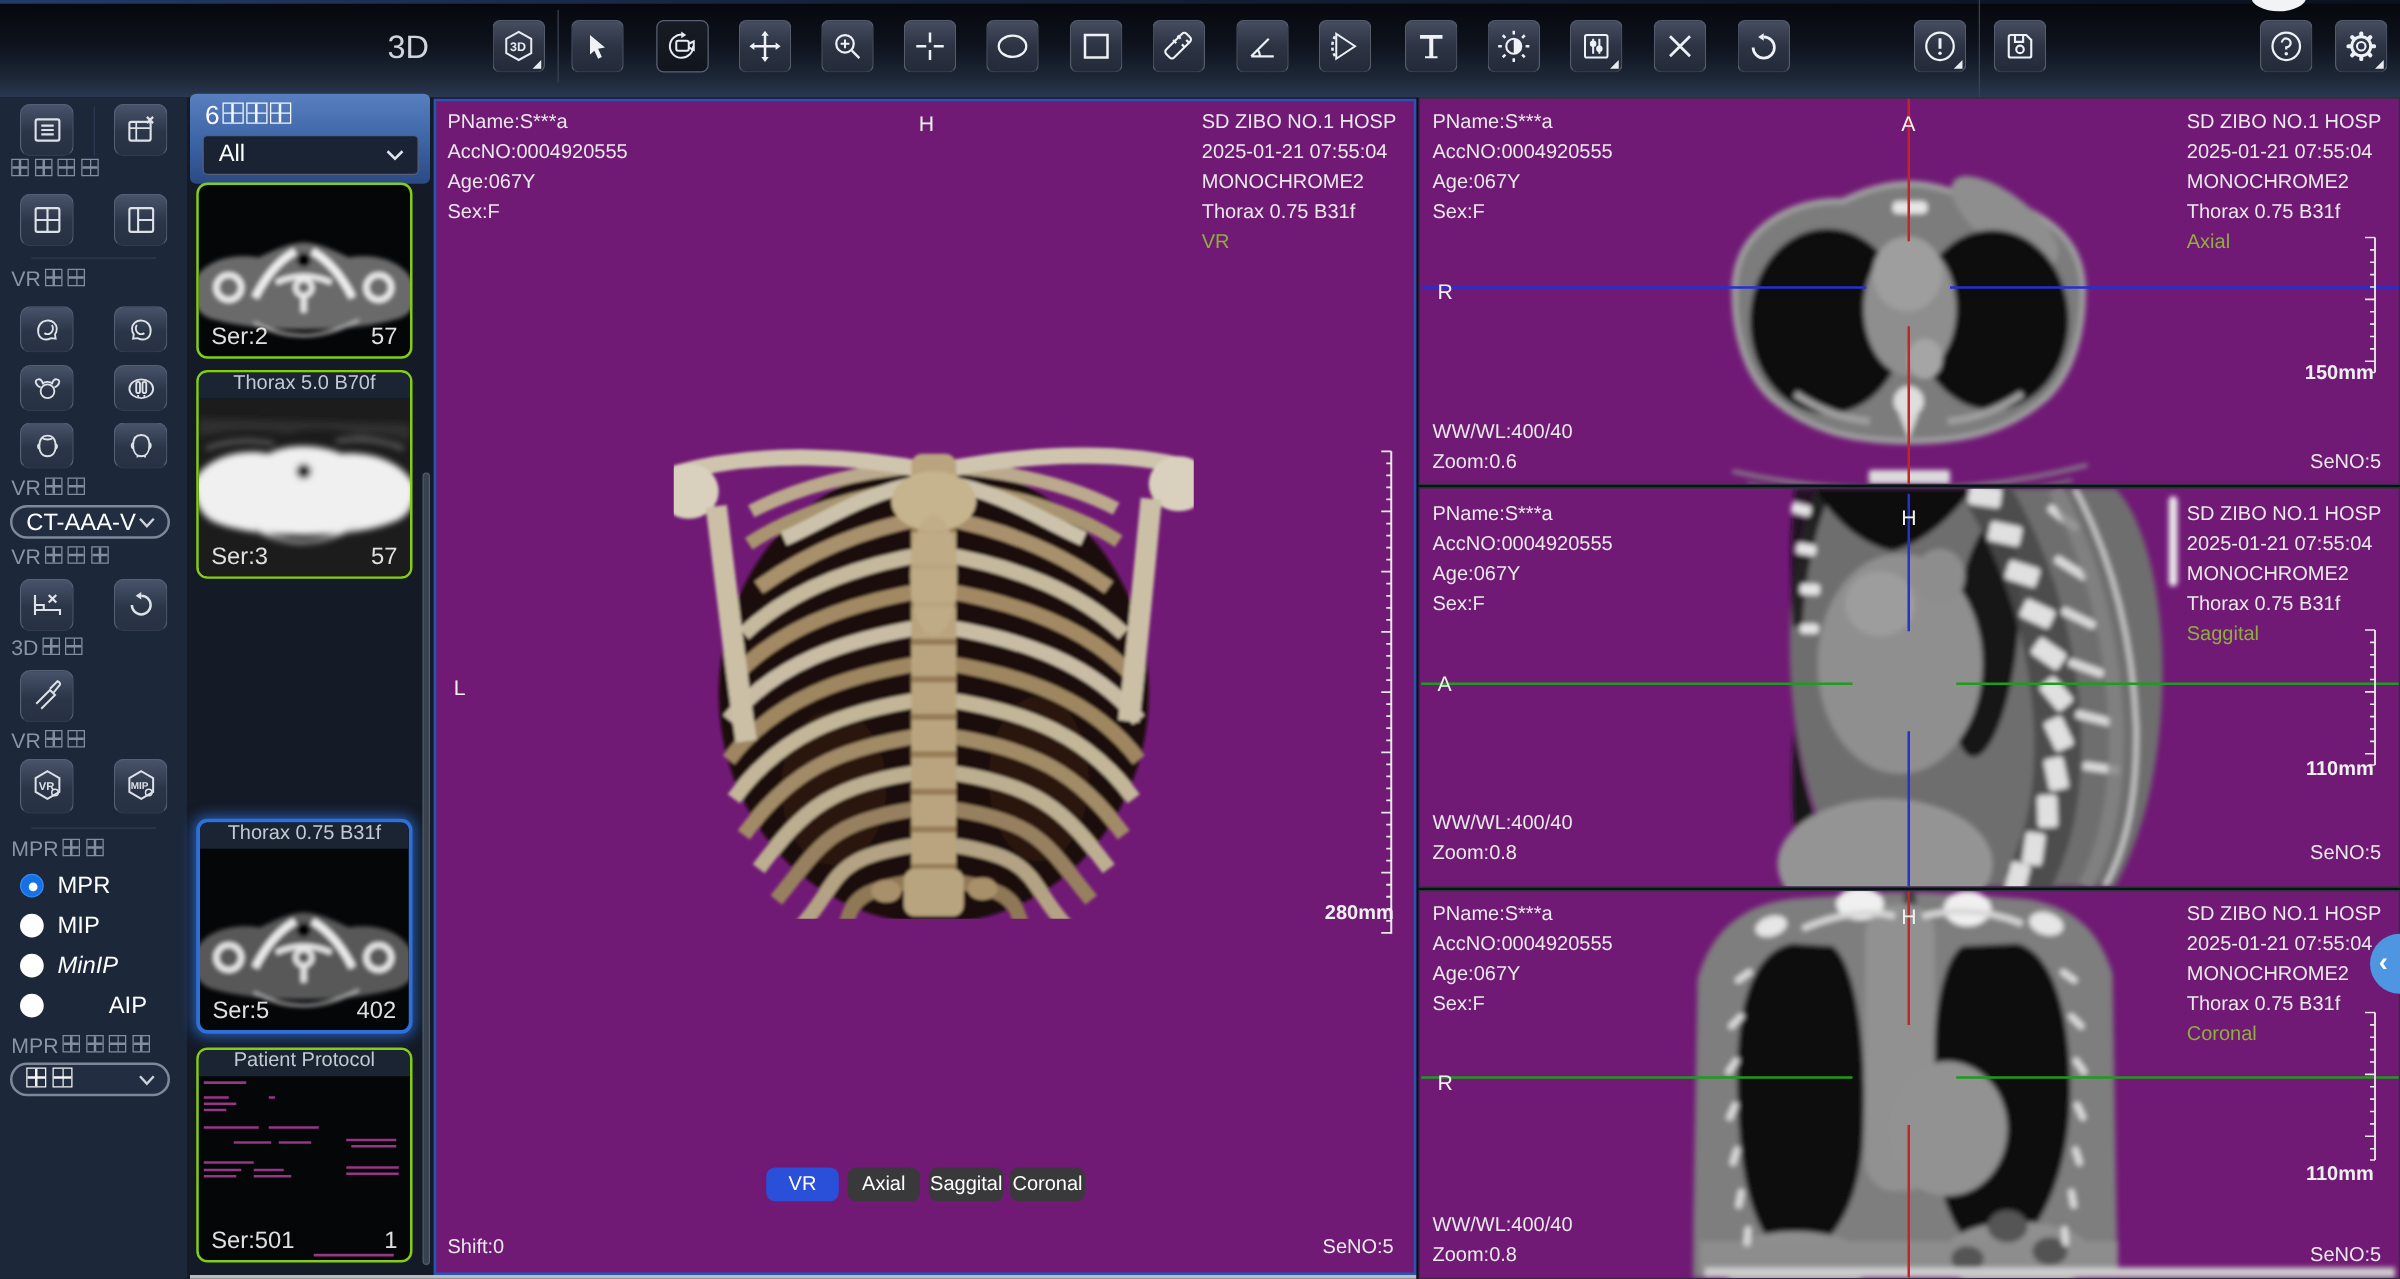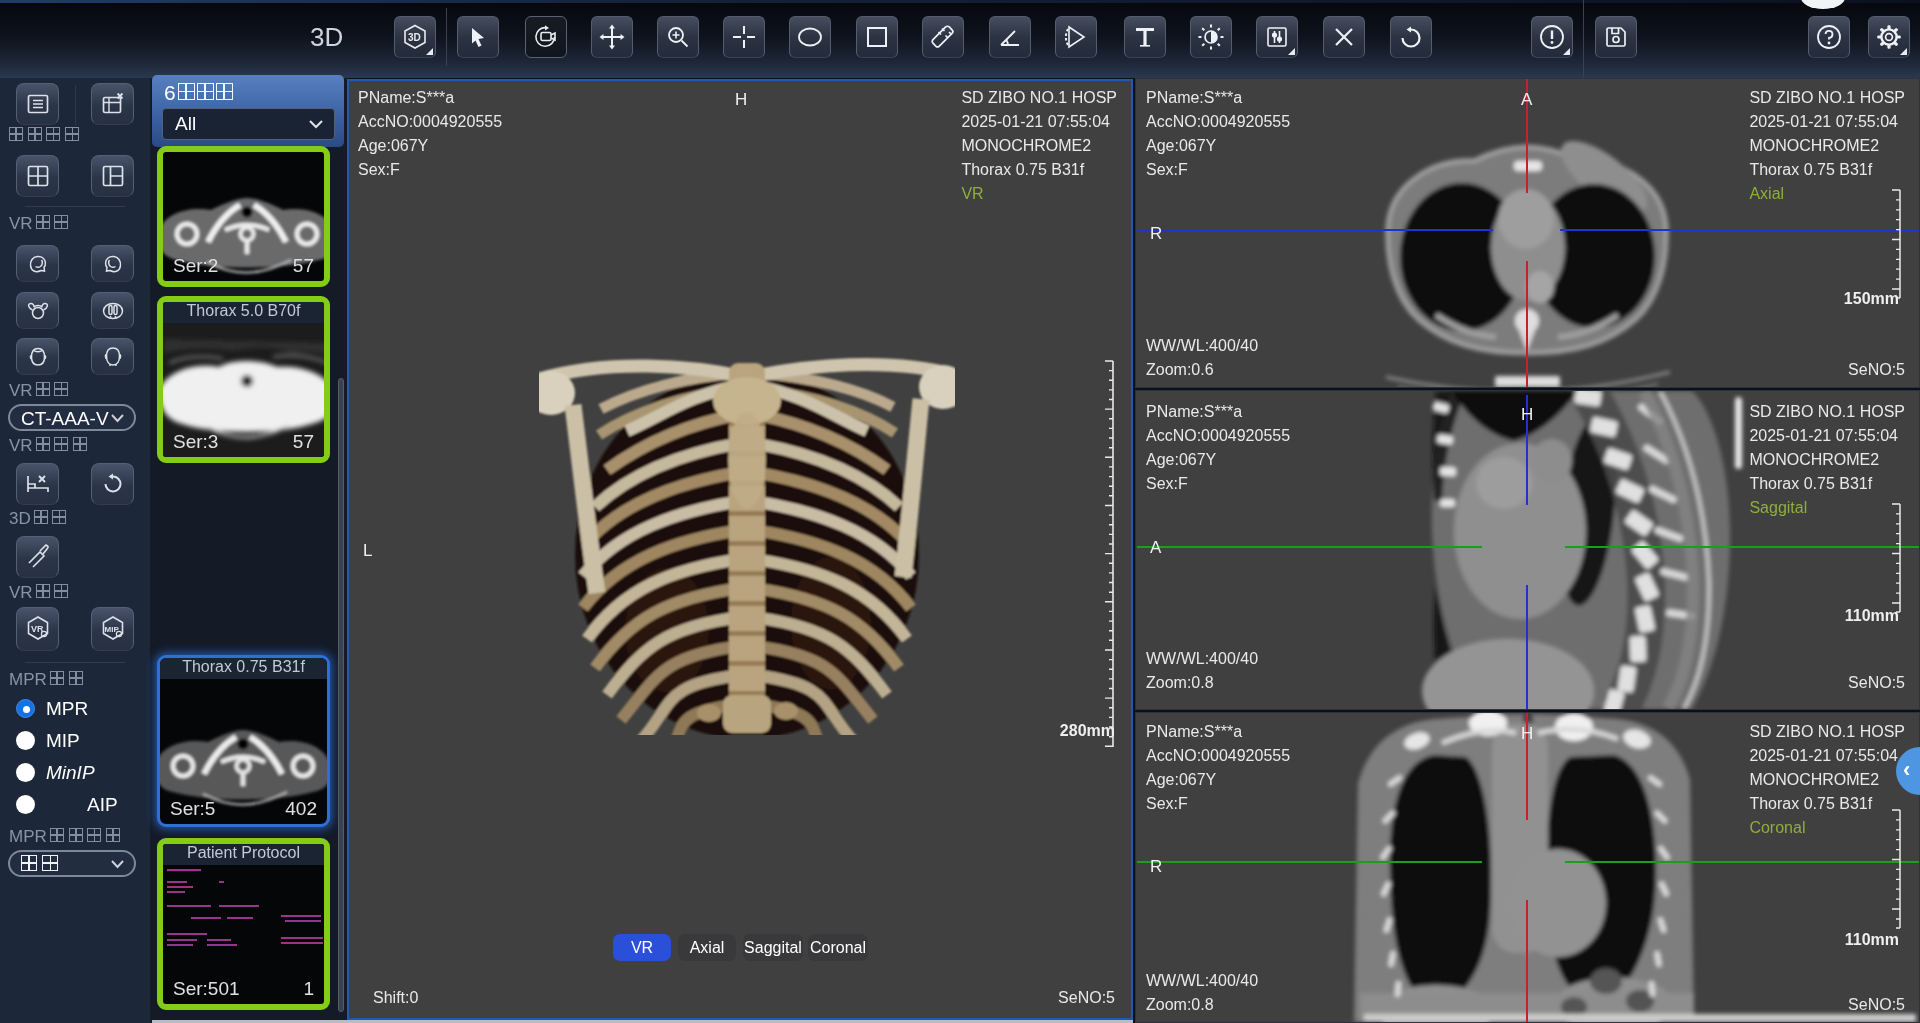--- a/index.html
+++ b/index.html
@@ -45,28 +45,28 @@
 .cjk::before { content:""; position:absolute; left:0; right:0; top:45%; height:1.6px; background:currentColor; }
 .cjk::after { content:""; position:absolute; top:0; bottom:0; left:45%; width:1.6px; background:currentColor; }
 
 #thumbs { position:absolute; left:150px; top:78px; width:198px; height:945px; background:#141b27; }
 #serhead { position:absolute; left:2px; top:-3px; width:192px; height:72px; border-radius:5px;
   background:linear-gradient(180deg,#587fc0 0%,#3c63a4 55%,#2b4a84 100%); }
 #serhead .t { position:absolute; left:12px; top:6px; color:#fff; font-size:21px; }
 #allsel { position:absolute; left:10px; top:33px; width:173px; height:32px; border-radius:4px;
   background:#1a2334; border:1px solid #556078; color:#fff; }
 #allsel .t { position:absolute; left:12px; top:4px; font-size:19px; color:#fff; }
-.tile { position:absolute; left:7px; width:173px; background:#050608; border:6px solid #84cc16; border-radius:9px; overflow:hidden; }
+.tile { position:absolute; left:7px; width:173px; background:#050608; border:2px solid #84cc16; border-radius:9px; overflow:hidden; }
 .tile .title { position:absolute; left:0; top:0; right:0; height:21px; background:#1a2432; color:#c3cad6; font-size:16px; text-align:center; }
 .tile .ser { position:absolute; left:10px; bottom:4px; color:#e0e0e0; font-size:19px; }
 .tile .cnt { position:absolute; right:10px; bottom:4px; color:#e0e0e0; font-size:19px; }
 .tile.sel { border:3px solid #2f6fd8; box-shadow:0 0 10px 2px rgba(47,111,216,.75); }
 #tscroll { position:absolute; left:188px; top:300px; width:6px; height:634px; background:#39424f; border-radius:3px; border:1px solid #525c6b; }
 
-.panel { position:absolute; background:#404040; }
+.panel { position:absolute; background:#701a75; }
 #vrpanel { left:347px; top:79px; width:786px; height:941px; border:2px solid #2456b4; }
 #axial { left:1135px; top:78px; width:785px; height:310px; border:1px solid #2e333b; }
 #sag   { left:1135px; top:390px; width:785px; height:320px; border:1px solid #2e333b; }
 #cor   { left:1135px; top:712px; width:785px; height:311px; border:1px solid #2e333b; }
 .ov { position:absolute; color:#e9e9e9; font-size:16px; line-height:24px; }
 .ov.r { }
 .green { color:#8fae3e; }
 .olabel { position:absolute; color:#f0f0f0; font-size:17px; }
 .mm { position:absolute; color:#efefef; font-size:16px; font-weight:bold; }
 
@@ -547,21 +547,21 @@
       <path d="M9 2 V388" stroke="#e9e9e9" stroke-width="1.6"></path>
       <g stroke="#e9e9e9" stroke-width="1.4">
         <path d="M1 2 H9 M5 11.6 H9 M5 21.2 H9 M5 30.9 H9 M5 40.5 H9 M1 50.1 H9 M5 59.8 H9 M5 69.4 H9 M5 79 H9 M5 88.7 H9 M1 98.3 H9 M5 107.9 H9 M5 117.6 H9 M5 127.2 H9 M5 136.8 H9 M1 146.5 H9 M5 156.1 H9 M5 165.7 H9 M5 175.4 H9 M5 185 H9 M1 194.6 H9 M5 204.3 H9 M5 213.9 H9 M5 223.5 H9 M5 233.2 H9 M1 242.8 H9 M5 252.4 H9 M5 262.1 H9 M5 271.7 H9 M5 281.3 H9 M1 291 H9 M5 300.6 H9 M5 310.2 H9 M5 319.9 H9 M5 329.5 H9 M1 339.1 H9 M5 348.8 H9 M5 358.4 H9 M5 368 H9 M5 377.7 H9 M1 387.3 H9"></path>
       </g>
     </svg>
     <div class="mm" style="right:16px;top:641px;">280mm</div>
     <div class="vbtn blue" style="left:264px;top:853px;width:58px;">VR</div>
     <div class="vbtn" style="left:329px;top:853px;width:58px;">Axial</div>
     <div class="vbtn" style="left:394px;top:853px;width:60px;">Saggital</div>
     <div class="vbtn" style="left:459px;top:853px;width:60px;">Coronal</div>
-    <div class="ov" style="left:24px;top:905px;">Shift:0</div>
+    <div class="ov" style="left:9px;top:905px;">Shift:0</div>
     <div class="ov r" style="right:16px;top:905px;">SeNO:5</div>
   </div>
 
   <div id="axial" class="panel">
     <svg width="783" height="308" viewBox="0 0 783 308" style="position:absolute;left:0;top:0;">
       <defs>
           <filter id="ab" x="-10%" y="-10%" width="120%" height="120%">
             <feGaussianBlur stdDeviation="2"></feGaussianBlur>
           </filter>
         </defs>

